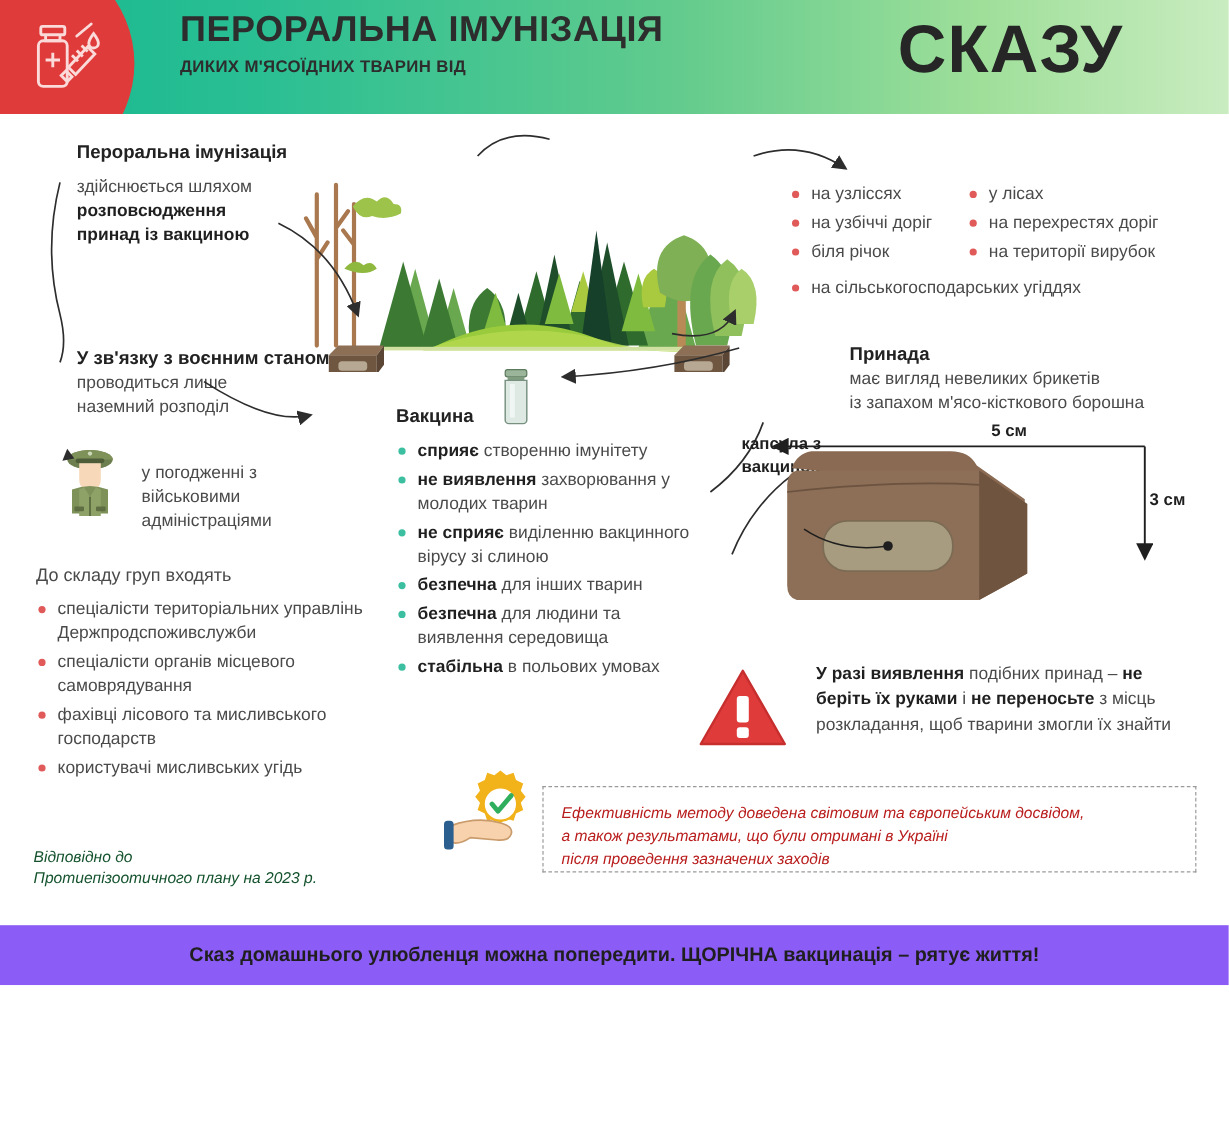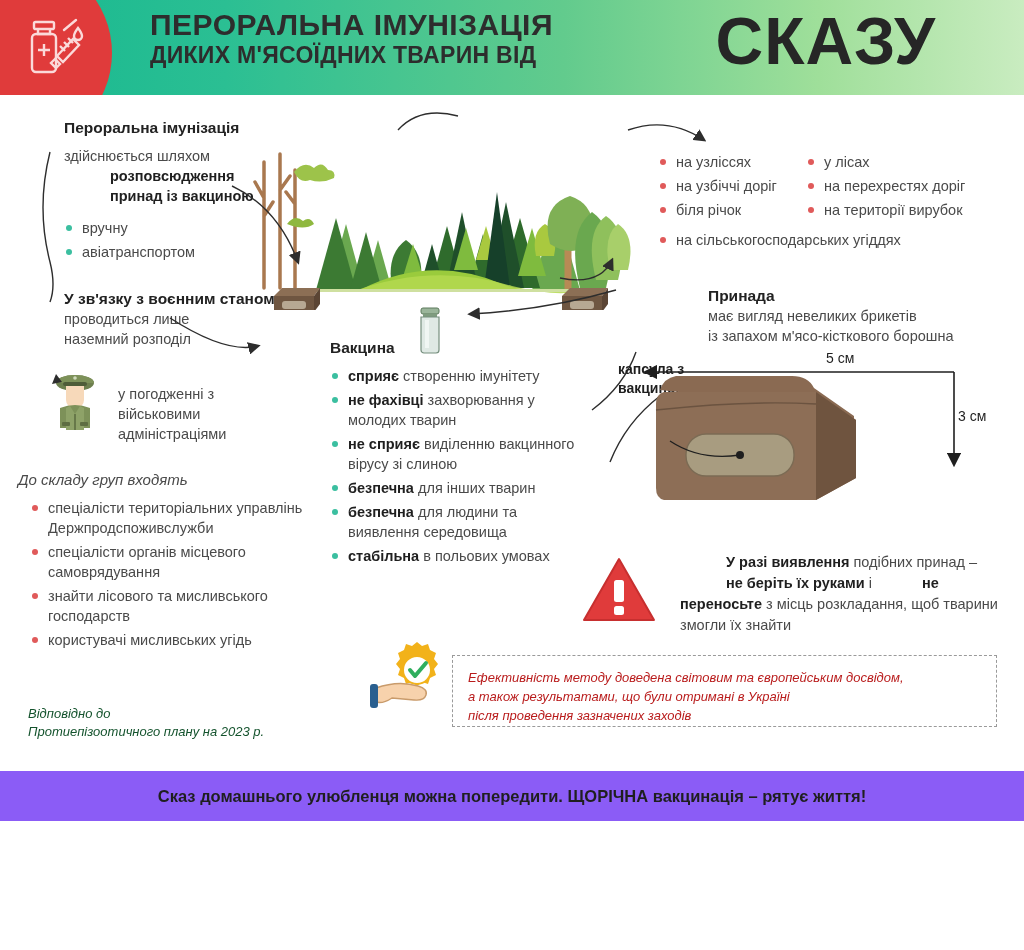--- a/index.html
+++ b/index.html
@@ -27,33 +27,33 @@
     position: absolute; left: 24px; top: 16px; width: 62px; height: 64px;
   }
   .header-titles {
     position: absolute; left: 150px; top: 8px; width: 860px; height: 80px;
   }
   .title-line1 {
     font-size: 30px; font-weight: 700; letter-spacing: 0.5px;
     color: #2d2d2d; line-height: 34px; text-transform: uppercase;
   }
   .title-line2 {
-    font-size: 23px; font-weight: 700; letter-spacing: 0.3px;
+    font-size: 14px; font-weight: 700; letter-spacing: 0.3px;
     color: #2d2d2d; line-height: 26px; text-transform: uppercase;
   }
   .title-big {
     position: absolute; right: 88px; top: 2px;
-    font-size: 66px; font-weight: 800; letter-spacing: 1px;
+    font-size: 56px; font-weight: 800; letter-spacing: 1px;
     color: #262626; line-height: 78px;
   }
 
   
   .hd { font-size: 15.5px; font-weight: 700; color: #222; line-height: 20px; }
   .tx { font-size: 14.5px; color: #4a4a4a; line-height: 20px; }
-  .tx b, .tx strong { color: #1f1f1f; font-weight: 700; margin-left: 46px; }
+  .tx b, .tx strong { color: #1f1f1f; font-weight: 700; }
 
   ul.bul { list-style: none; }
   ul.bul li {
     position: relative; padding-left: 18px; font-size: 14.5px;
     color: #4a4a4a; line-height: 20px; margin-bottom: 4px;
   }
   ul.bul li::before {
     content: ""; position: absolute; left: 2px; top: 7px;
     width: 6px; height: 6px; border-radius: 50%; background: #e05a5a;
   }
@@ -64,21 +64,21 @@
   .blk-oral-title { position: absolute; left: 64px; top: 118px; width: 260px; }
   .blk-oral-text  { position: absolute; left: 64px; top: 146px; width: 215px; }
   .blk-oral-list  { position: absolute; left: 64px; top: 218px; width: 215px; }
 
   .blk-war-title { position: absolute; left: 64px; top: 289px; width: 250px; }
   .blk-war-text  { position: absolute; left: 64px; top: 309px; width: 200px; }
 
   .soldier { position: absolute; left: 42px; top: 368px; width: 66px; height: 66px; }
   .blk-mil-text { position: absolute; left: 118px; top: 384px; width: 160px; }
 
-  .blk-groups-title { position: absolute; left: 18px; top: 470px; width: 280px; font-style: italic; }
+  .blk-groups-title { position: absolute; left: 30px; top: 470px; width: 280px; }
   .blk-groups-list  { position: absolute; left: 30px; top: 498px; width: 290px; }
 
   .blk-plan-note {
     position: absolute; left: 28px; top: 705px; width: 300px;
     font-size: 13px; font-style: italic; color: #14532d; line-height: 18px;
   }
 
   
   .forest { position: absolute; left: 232px; top: 120px; width: 420px; height: 190px; }
 
@@ -98,21 +98,21 @@
 
   
   .vial { position: absolute; left: 414px; top: 306px; width: 32px; height: 50px; }
   .vac-title { position: absolute; left: 330px; top: 338px; width: 120px; }
   .vac-list  { position: absolute; left: 330px; top: 366px; width: 250px; }
   .vac-list li { margin-bottom: 10px; }
 
   
   .bait-diagram { position: absolute; left: 624px; top: 348px; width: 400px; height: 180px; }
   .dim-label {
-    position: absolute; font-size: 14px; font-weight: 400; color: #1f1f1f;
+    position: absolute; font-size: 14px; font-weight: 700; color: #1f1f1f;
   }
   .dim-w { left: 826px; top: 350px; }
   .dim-h { left: 958px; top: 408px; }
 
   
   .warn-tri { position: absolute; left: 582px; top: 556px; width: 74px; height: 68px; }
   .warn-text { position: absolute; left: 680px; top: 552px; width: 320px; }
 
   
   .eff-box {
@@ -161,24 +161,20 @@
     </div>
     <div class="title-big">СКАЗУ</div>
   </div>
 
   <div class="hd blk-oral-title">Пероральна імунізація</div>
   <div class="tx blk-oral-text">
     <span>здійснюється шляхом</span><br>
     <b>розповсюдження</b><br>
     <b>принад із вакциною</b>
   </div>
-  <ul class="bul teal blk-oral-list">
-    <li>вручну</li>
-    <li>авіатранспортом</li>
-  </ul>
 
   <div class="hd blk-war-title">У зв'язку з воєнним станом</div>
   <div class="tx blk-war-text">
     <span>проводиться лише</span><br>
     <span>наземний розподіл</span>
   </div>
 
   <svg class="soldier" viewBox="0 0 66 66">
     <ellipse cx="33" cy="15" rx="19" ry="8" fill="#6d7f4e"></ellipse>
     <path d="M14 15 a19 8 0 0 1 38 0 z" fill="#7d9159"></path>
@@ -194,21 +190,21 @@
   <div class="tx blk-mil-text">
     <span>у погодженні з</span><br>
     <span>військовими</span><br>
     <span>адміністраціями</span>
   </div>
 
   <div class="tx blk-groups-title" style="font-size:15px;">До складу груп входять</div>
   <ul class="bul blk-groups-list">
     <li>спеціалісти територіальних управлінь Держпродспоживслужби</li>
     <li>спеціалісти органів місцевого самоврядування</li>
-    <li>знайти лісового та мисливського господарств</li>
+    <li>фахівці лісового та мисливського господарств</li>
     <li>користувачі мисливських угідь</li>
   </ul>
   <div class="blk-plan-note">
     <span>Відповідно до</span><br>
     <span>Протиепізоотичного плану на 2023 р.</span>
   </div>
 
   <svg class="forest" viewBox="0 0 420 190">
 
     <g stroke="#a9784f" stroke-width="3.5" fill="none" stroke-linecap="round">
@@ -324,21 +320,21 @@
 
   <svg class="vial" viewBox="0 0 32 50">
     <rect x="7" y="2" width="18" height="6" rx="2" fill="#9ab59a" stroke="#5c7a5c" stroke-width="1"></rect>
     <rect x="9" y="8" width="14" height="3" fill="#7f9c7f"></rect>
     <path d="M7 11 h18 v33 a3 3 0 0 1 -3 3 h-12 a3 3 0 0 1 -3 -3 z" fill="#dfe9e4" stroke="#77907f" stroke-width="1.2"></path>
     <rect x="11" y="14" width="4" height="28" fill="#f2f7f4" opacity="0.9"></rect>
   </svg>
   <div class="hd vac-title">Вакцина</div>
   <ul class="bul teal vac-list">
     <li><b>сприяє</b><span> створенню імунітету</span></li>
-    <li><b>не фахівці</b><span> захворювання у молодих тварин</span></li>
+    <li><b>не виявлення</b><span> захворювання у молодих тварин</span></li>
     <li><b>не сприяє</b><span> виділенню вакцинного вірусу зі слиною</span></li>
     <li><b>безпечна</b><span> для інших тварин</span></li>
     <li><b>безпечна</b><span> для людини та виявлення середовища</span></li>
     <li><b>стабільна</b><span> в польових умовах</span></li>
   </ul>
 
   <svg class="bait-diagram" viewBox="0 0 400 180">
     <g fill="none" stroke="#1f1f1f" stroke-width="1.6">
       <path d="M22 24 H330" marker-start="url(#ah2)"></path>
       <path d="M330 24 V116" marker-end="url(#ah2b)"></path>

